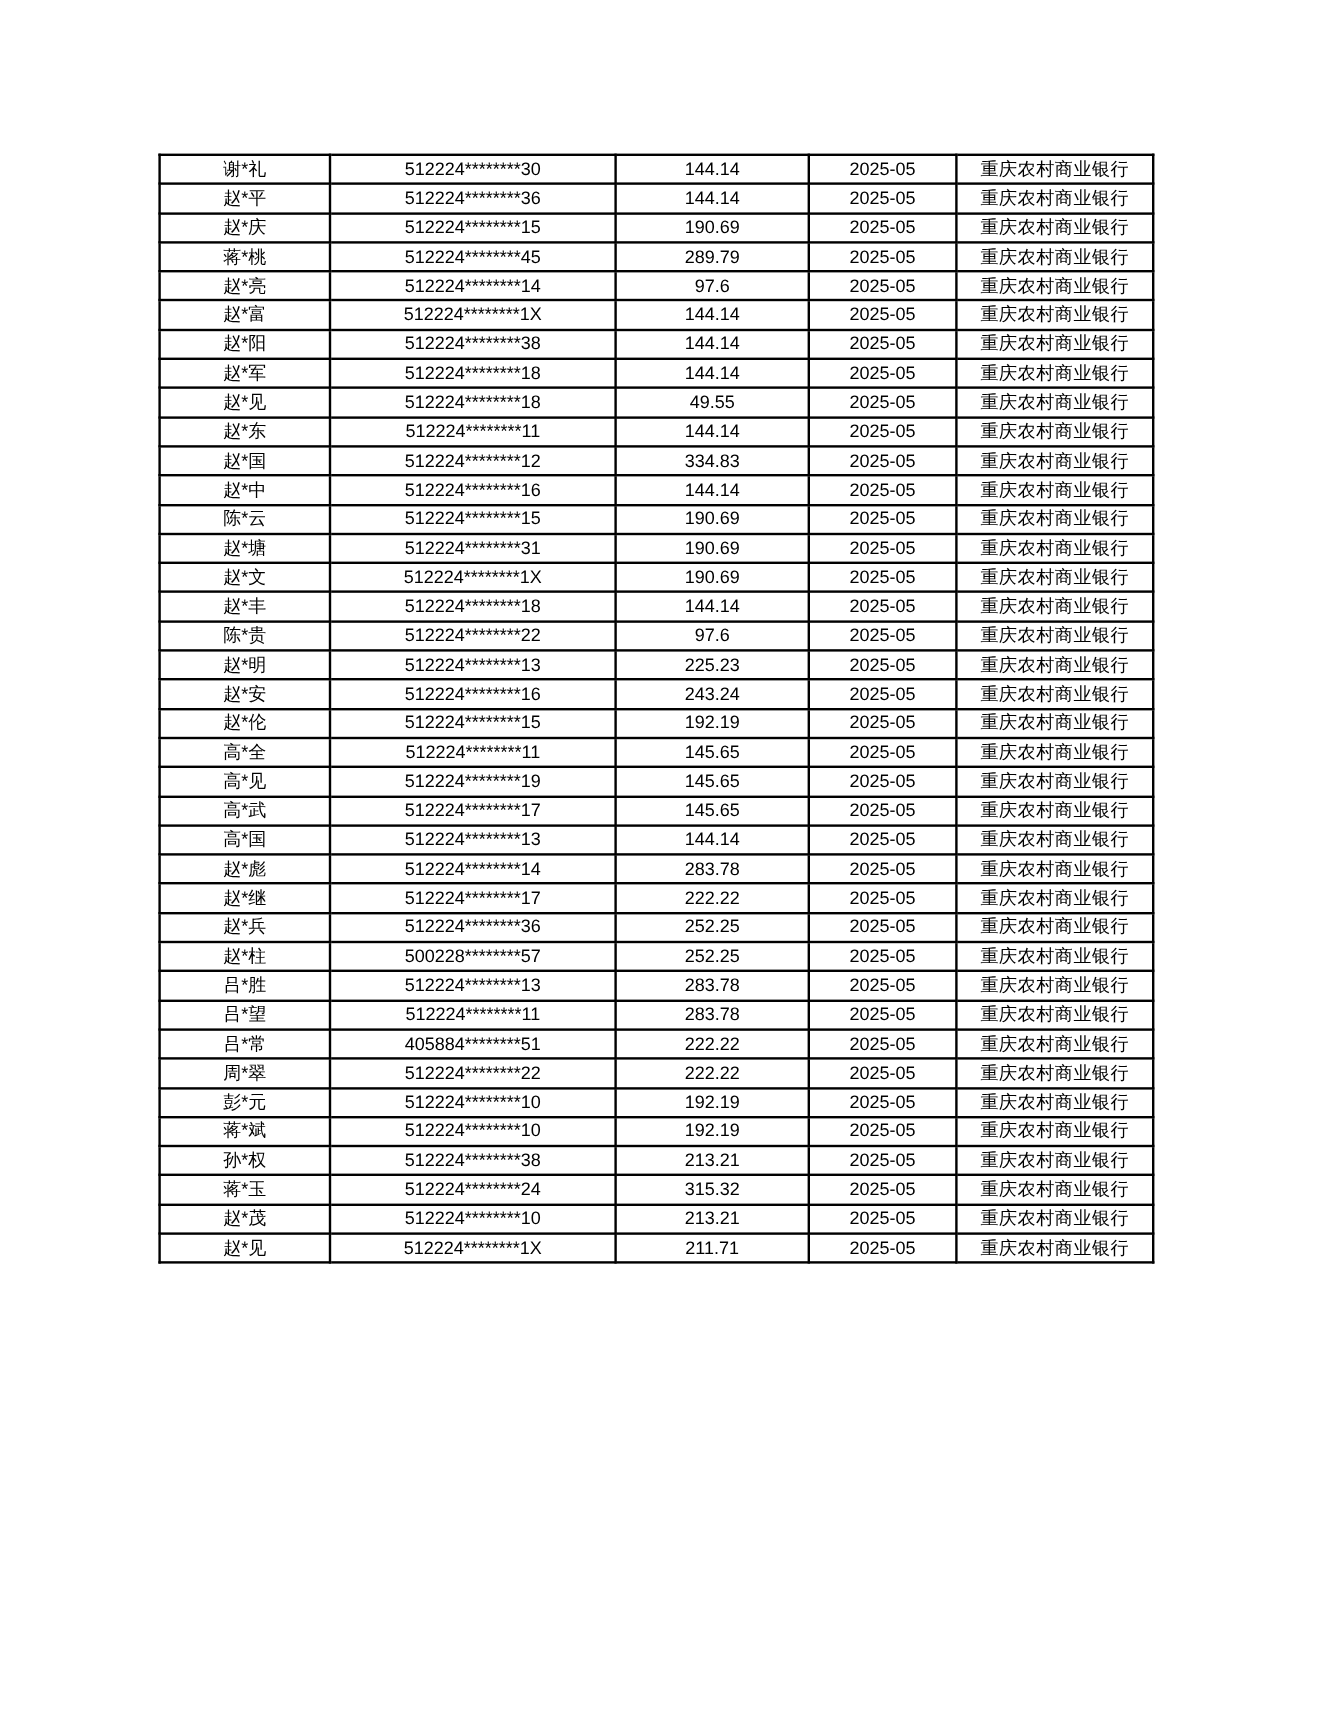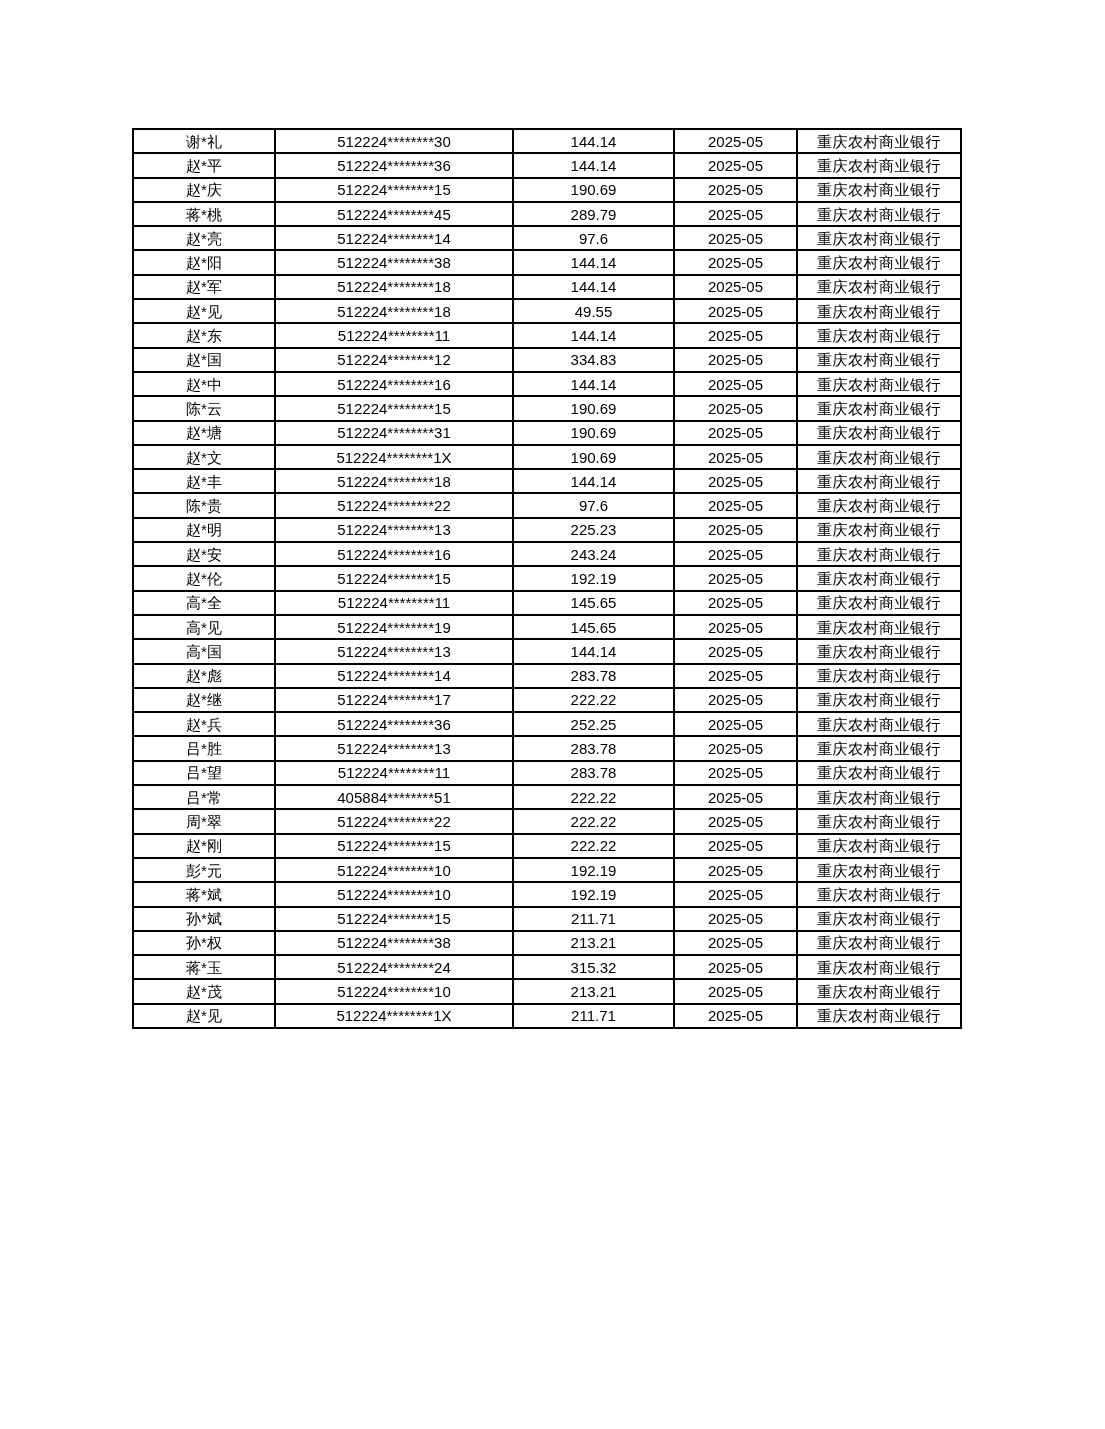--- a/index.html
+++ b/index.html
@@ -84,20 +84,27 @@
           <td class="cell-bank">重庆农村商业银行</td>
         </tr>
         <tr>
           <td class="cell-name">赵*亮</td>
           <td class="cell-id_masked">512224********14</td>
           <td class="cell-amount">97.6</td>
           <td class="cell-month">2025-05</td>
           <td class="cell-bank">重庆农村商业银行</td>
         </tr>
         <tr>
+          <td class="cell-name">赵*富</td>
+          <td class="cell-id_masked">512224********1X</td>
+          <td class="cell-amount">144.14</td>
+          <td class="cell-month">2025-05</td>
+          <td class="cell-bank">重庆农村商业银行</td>
+        </tr>
+        <tr>
           <td class="cell-name">赵*阳</td>
           <td class="cell-id_masked">512224********38</td>
           <td class="cell-amount">144.14</td>
           <td class="cell-month">2025-05</td>
           <td class="cell-bank">重庆农村商业银行</td>
         </tr>
         <tr>
           <td class="cell-name">赵*军</td>
           <td class="cell-id_masked">512224********18</td>
           <td class="cell-amount">144.14</td>
@@ -196,20 +203,27 @@
           <td class="cell-bank">重庆农村商业银行</td>
         </tr>
         <tr>
           <td class="cell-name">高*见</td>
           <td class="cell-id_masked">512224********19</td>
           <td class="cell-amount">145.65</td>
           <td class="cell-month">2025-05</td>
           <td class="cell-bank">重庆农村商业银行</td>
         </tr>
         <tr>
+          <td class="cell-name">高*武</td>
+          <td class="cell-id_masked">512224********17</td>
+          <td class="cell-amount">145.65</td>
+          <td class="cell-month">2025-05</td>
+          <td class="cell-bank">重庆农村商业银行</td>
+        </tr>
+        <tr>
           <td class="cell-name">高*国</td>
           <td class="cell-id_masked">512224********13</td>
           <td class="cell-amount">144.14</td>
           <td class="cell-month">2025-05</td>
           <td class="cell-bank">重庆农村商业银行</td>
         </tr>
         <tr>
           <td class="cell-name">赵*彪</td>
           <td class="cell-id_masked">512224********14</td>
           <td class="cell-amount">283.78</td>
@@ -224,20 +238,27 @@
           <td class="cell-bank">重庆农村商业银行</td>
         </tr>
         <tr>
           <td class="cell-name">赵*兵</td>
           <td class="cell-id_masked">512224********36</td>
           <td class="cell-amount">252.25</td>
           <td class="cell-month">2025-05</td>
           <td class="cell-bank">重庆农村商业银行</td>
         </tr>
         <tr>
+          <td class="cell-name">赵*柱</td>
+          <td class="cell-id_masked">500228********57</td>
+          <td class="cell-amount">252.25</td>
+          <td class="cell-month">2025-05</td>
+          <td class="cell-bank">重庆农村商业银行</td>
+        </tr>
+        <tr>
           <td class="cell-name">吕*胜</td>
           <td class="cell-id_masked">512224********13</td>
           <td class="cell-amount">283.78</td>
           <td class="cell-month">2025-05</td>
           <td class="cell-bank">重庆农村商业银行</td>
         </tr>
         <tr>
           <td class="cell-name">吕*望</td>
           <td class="cell-id_masked">512224********11</td>
           <td class="cell-amount">283.78</td>
@@ -252,44 +273,30 @@
           <td class="cell-bank">重庆农村商业银行</td>
         </tr>
         <tr>
           <td class="cell-name">周*翠</td>
           <td class="cell-id_masked">512224********22</td>
           <td class="cell-amount">222.22</td>
           <td class="cell-month">2025-05</td>
           <td class="cell-bank">重庆农村商业银行</td>
         </tr>
         <tr>
-          <td class="cell-name">赵*刚</td>
-          <td class="cell-id_masked">512224********15</td>
-          <td class="cell-amount">222.22</td>
-          <td class="cell-month">2025-05</td>
-          <td class="cell-bank">重庆农村商业银行</td>
-        </tr>
-        <tr>
           <td class="cell-name">彭*元</td>
           <td class="cell-id_masked">512224********10</td>
           <td class="cell-amount">192.19</td>
           <td class="cell-month">2025-05</td>
           <td class="cell-bank">重庆农村商业银行</td>
         </tr>
         <tr>
           <td class="cell-name">蒋*斌</td>
           <td class="cell-id_masked">512224********10</td>
           <td class="cell-amount">192.19</td>
-          <td class="cell-month">2025-05</td>
-          <td class="cell-bank">重庆农村商业银行</td>
-        </tr>
-        <tr>
-          <td class="cell-name">孙*斌</td>
-          <td class="cell-id_masked">512224********15</td>
-          <td class="cell-amount">211.71</td>
           <td class="cell-month">2025-05</td>
           <td class="cell-bank">重庆农村商业银行</td>
         </tr>
         <tr>
           <td class="cell-name">孙*权</td>
           <td class="cell-id_masked">512224********38</td>
           <td class="cell-amount">213.21</td>
           <td class="cell-month">2025-05</td>
           <td class="cell-bank">重庆农村商业银行</td>
         </tr>

